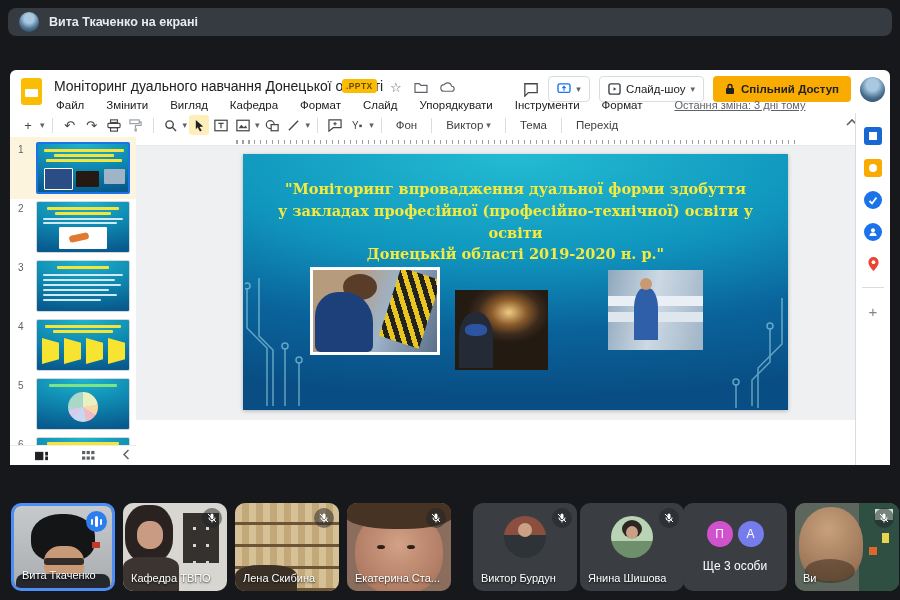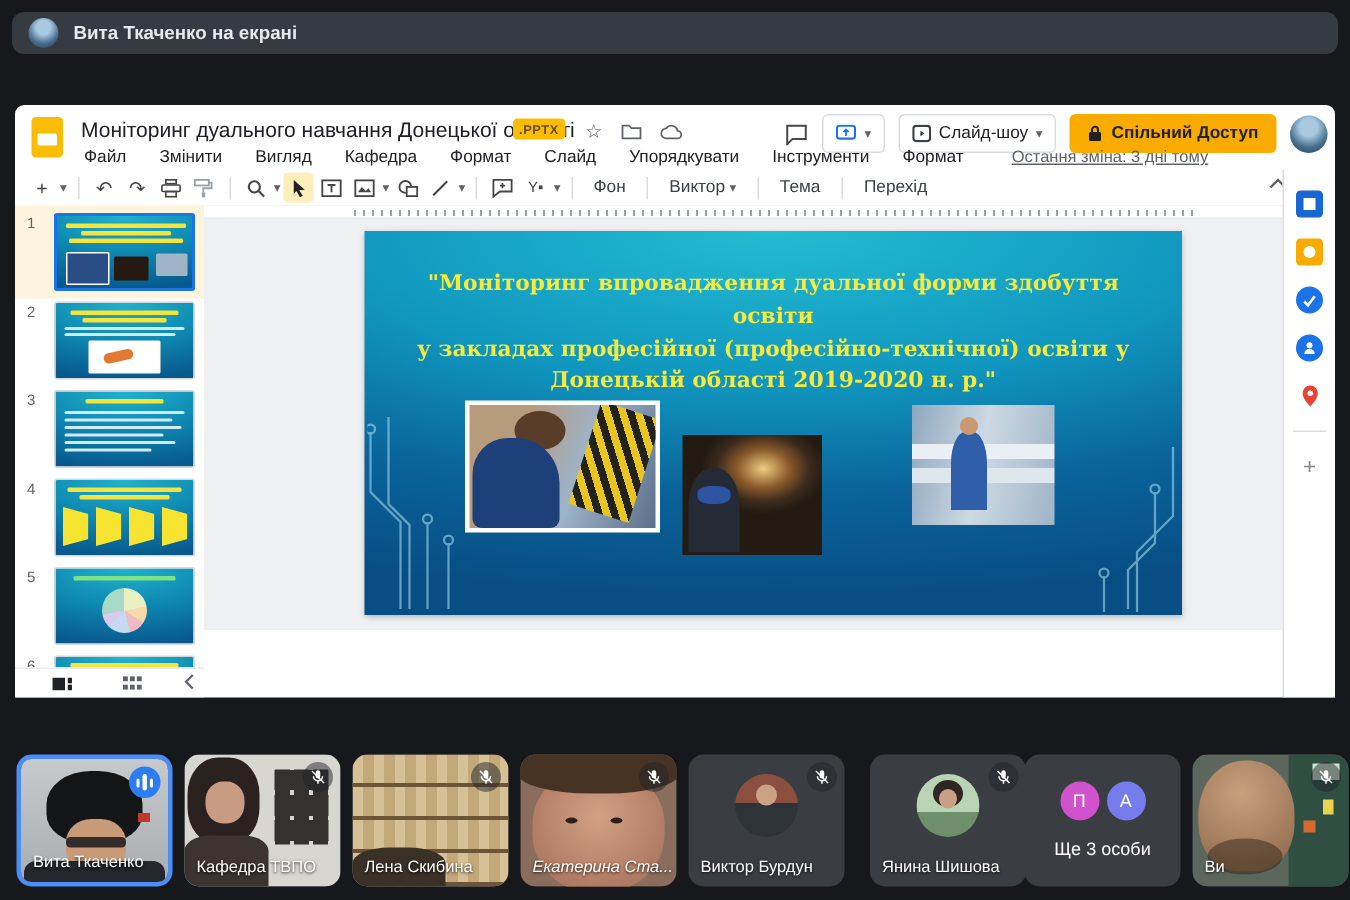--- a/index.html
+++ b/index.html
@@ -431,22 +431,22 @@
           <path d="M60 0v46L36 70v40"></path>
             <path d="M48 30v34L30 82v26"></path>
             <path d="M14 86v24"></path>
           <circle cx="14" cy="84" r="3"></circle>
             <circle cx="48" cy="28" r="3"></circle>
         </g>
       </svg>
 
       <div class="stitle">
         <div>"Моніторинг впровадження дуальної форми здобуття</div>
+        <div>у закладах професійної (професійно-технічної) освіти  у</div>
         <div>освіти</div>
-        <div>у закладах професійної (професійно-технічної) освіти  у</div>
         <div>Донецькій області 2019-2020 н. р."</div>
       </div>
 
       <div class="photo ph1">
         <div class="pbg">
             <div class="sh hair"></div>
             <div class="sh body"></div>
             <div class="sh stripes"></div>
           </div>
       </div>
@@ -531,37 +531,37 @@
   </div>
   <div class="mute">
       <svg width="12" height="12" viewBox="0 0 24 24">
         <path fill="#fff" d="M12 14a3 3 0 0 0 3-3V6a3 3 0 0 0-6 0v5a3 3 0 0 0 3 3zm5-3h2a7 7 0 0 1-6 6.9V21h-2v-3.1A7 7 0 0 1 5 11h2a5 5 0 0 0 10 0z"></path>
         <path d="M4 4l16 16" stroke="#fff" stroke-width="2"></path>
       </svg>
     </div>
   <div class="pname">Лена Скибина</div>
 </div>
 
-<div class="tile" style="left:347px;font-style:italic;">
+<div class="tile" style="left:347px;">
   <div class="scene s4">
     <div class="sh face"></div>
       <div class="sh hairtop"></div>
       <div class="sh eye1"></div>
       <div class="sh eye2"></div>
   </div>
   <div class="mute">
       <svg width="12" height="12" viewBox="0 0 24 24">
         <path fill="#fff" d="M12 14a3 3 0 0 0 3-3V6a3 3 0 0 0-6 0v5a3 3 0 0 0 3 3zm5-3h2a7 7 0 0 1-6 6.9V21h-2v-3.1A7 7 0 0 1 5 11h2a5 5 0 0 0 10 0z"></path>
         <path d="M4 4l16 16" stroke="#fff" stroke-width="2"></path>
       </svg>
     </div>
   <div class="pname">Екатерина Ста...</div>
 </div>
 
-<div class="tile" style="left:459px;text-align:right;">
+<div class="tile" style="left:473px;text-align:right;">
   <div class="av">
       <div class="s5avbg"></div>
       <div class="s5face"></div>
     </div>
   <div class="mute">
       <svg width="12" height="12" viewBox="0 0 24 24">
         <path fill="#fff" d="M12 14a3 3 0 0 0 3-3V6a3 3 0 0 0-6 0v5a3 3 0 0 0 3 3zm5-3h2a7 7 0 0 1-6 6.9V21h-2v-3.1A7 7 0 0 1 5 11h2a5 5 0 0 0 10 0z"></path>
         <path d="M4 4l16 16" stroke="#fff" stroke-width="2"></path>
       </svg>
     </div>

